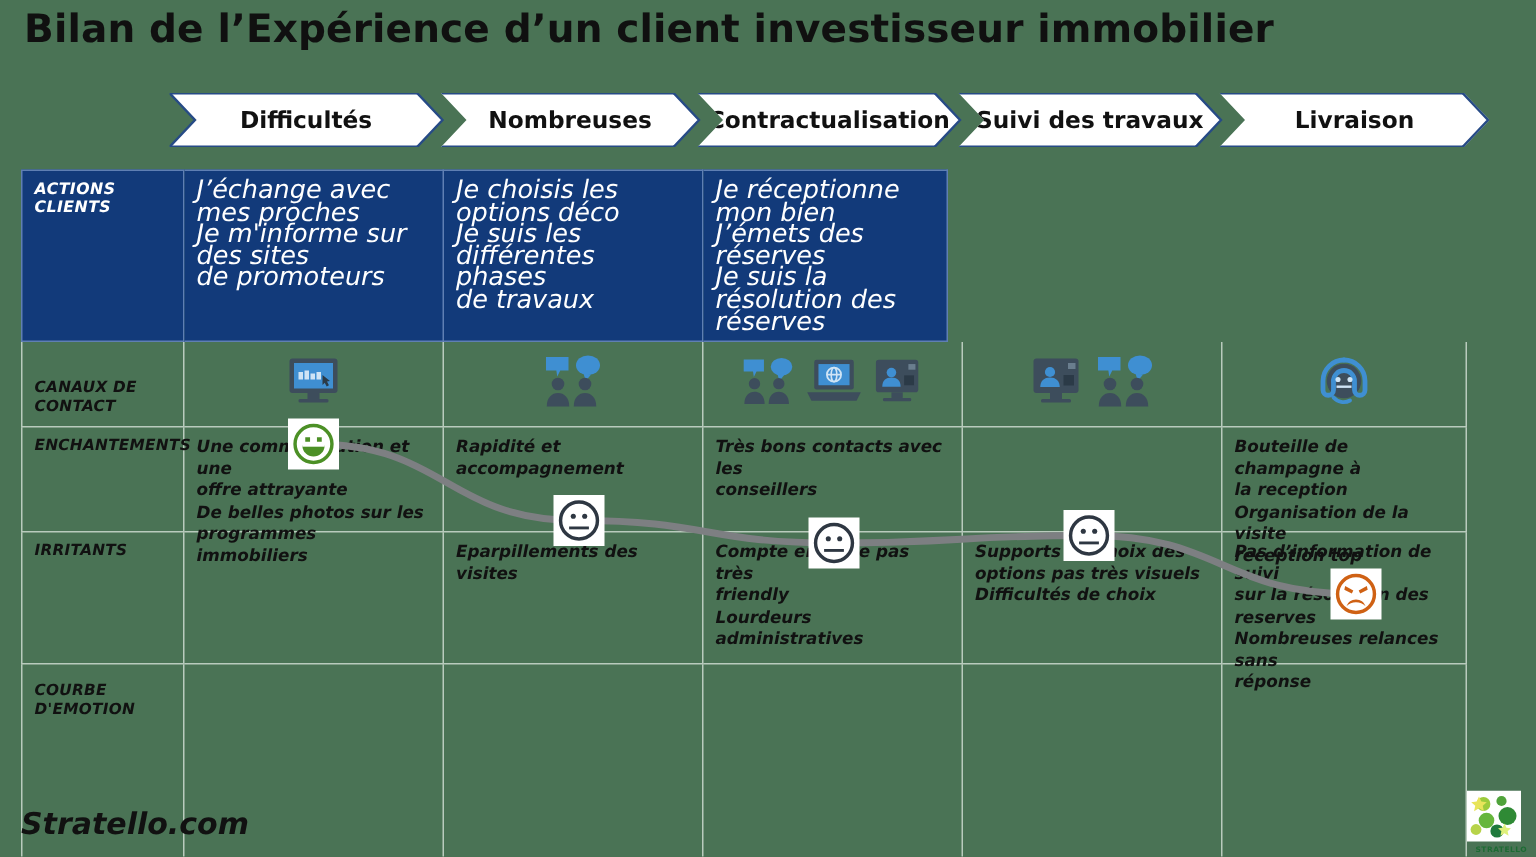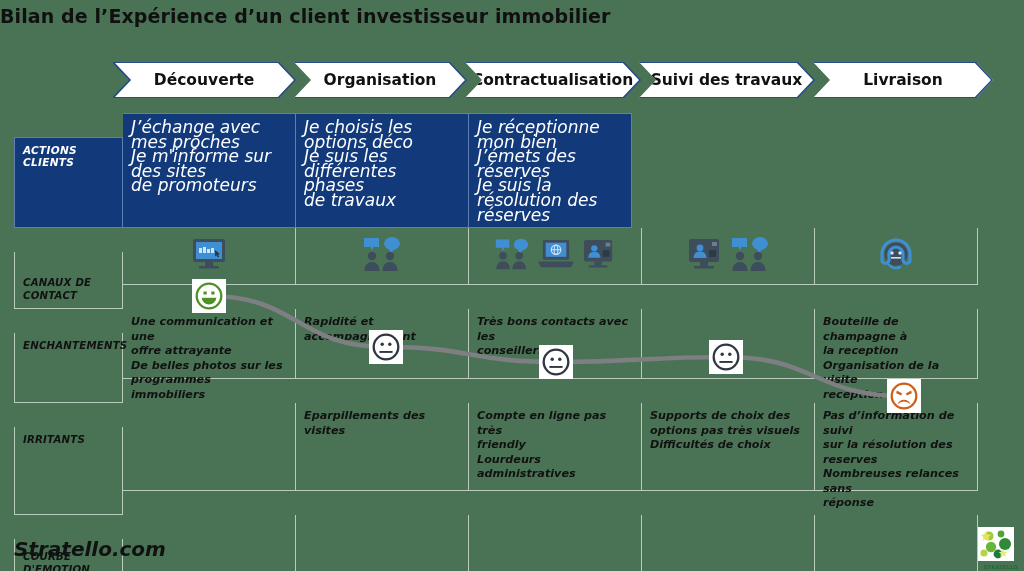--- a/index.html
+++ b/index.html
@@ -7,22 +7,22 @@
   body {
     width:1024px; height:571px;
     background:#4a7355;
     font-family:"DejaVu Sans", sans-serif;
     overflow:hidden;
     position:relative;
   }
 
   
   .title {
-    position:absolute; left:0; top:5px;
-    font-size:19px; font-weight:bold; color:#101010;
+    position:absolute; left:16px; top:5px;
+    font-size:26px; font-weight:bold; color:#101010;
     letter-spacing:0.1px;
     white-space:nowrap;
   }
 
   
   .phasebar {
     position:absolute; left:113px; top:62px;
     width:880px; height:36px;
     display:flex;
   }
@@ -50,21 +50,21 @@
     position:absolute; left:14px; top:113px;
     width:963px; height:415px;
   }
   .row { display:flex; width:100%; }
   .cell {
     border:1px solid #b9cbbd;
     border-width:0 1px 1px 0;
     padding:6px 8px 5px 8px;
     position:relative;
   }
-  .row .cell:first-child { border-left-width:1px;margin-top:24px; }
+  .row .cell:first-child { border-left-width:1px; }
   .row:first-child .cell { border-top-width:1px; }
 
   .c-label { width:109px; flex:0 0 109px; }
   .c-col   { width:173px; flex:0 0 173px; }
   .c-col.last { width:163px; flex:0 0 163px; }
 
   
   .row-actions .cell {
     background:#123a7a;
     border-color:#5f7fb3;
@@ -127,24 +127,24 @@
     font-size:5px; font-weight:bold; color:#1d6b33; letter-spacing:0.3px;
   }
 </style>
 </head>
 <body>
 
 <div class="title">Bilan de l’Expérience d’un client investisseur immobilier</div>
 
 <div class="phasebar">
   <div class="chev c1">
-    <span>Découverte</span>
+    <span>Difficultés</span>
   </div>
   <div class="chev c2">
-    <span>Organisation</span>
+    <span>Nombreuses</span>
   </div>
   <div class="chev c3">
     <span>Contractualisation</span>
   </div>
   <div class="chev c4">
     <span>Suivi des travaux</span>
   </div>
   <div class="chev c5">
     <span>Livraison</span>
   </div>

